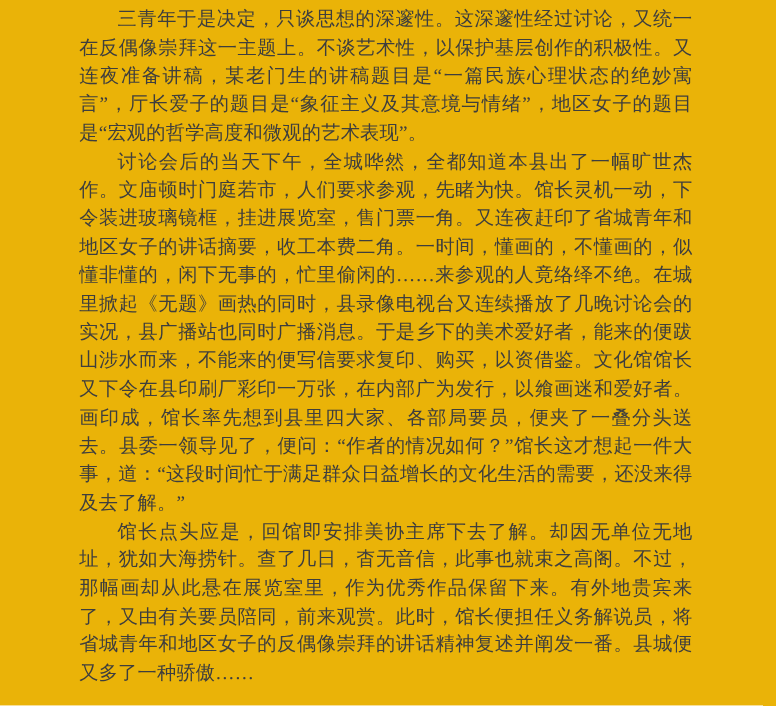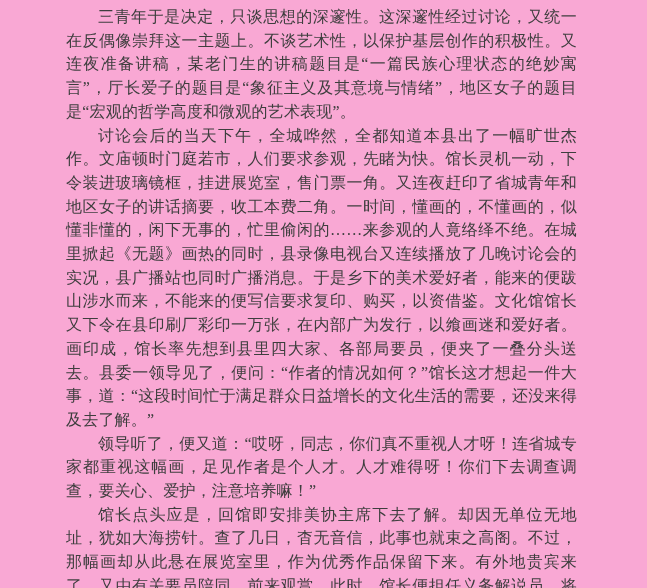--- a/index.html
+++ b/index.html
@@ -5,21 +5,21 @@
   html, body {
     margin: 0;
     padding: 0;
     background: #ffffff;
   }
   .book-page {
     position: relative;
     width: 647px;
     height: 588px;
     box-sizing: border-box;
-    background: #f9a8d4;
+    background: #eab308;
     padding: 5px 70px 0 66px;
     overflow: hidden;
   }
   .text-block {
     width: 100%;
   }
   .para {
     margin: 0;
     padding: 0;
     text-indent: 2em;
@@ -32,16 +32,15 @@
     word-break: break-all;
   }
 </style>
 </head>
 <body>
 
 <div class="book-page">
   <div class="text-block">
     <p class="para">三青年于是决定，只谈思想的深邃性。这深邃性经过讨论，又统一在反偶像崇拜这一主题上。不谈艺术性，以保护基层创作的积极性。又连夜准备讲稿，某老门生的讲稿题目是“一篇民族心理状态的绝妙寓言”，厅长爱子的题目是“象征主义及其意境与情绪”，地区女子的题目是“宏观的哲学高度和微观的艺术表现”。</p>
     <p class="para">讨论会后的当天下午，全城哗然，全都知道本县出了一幅旷世杰作。文庙顿时门庭若市，人们要求参观，先睹为快。馆长灵机一动，下令装进玻璃镜框，挂进展览室，售门票一角。又连夜赶印了省城青年和地区女子的讲话摘要，收工本费二角。一时间，懂画的，不懂画的，似懂非懂的，闲下无事的，忙里偷闲的……来参观的人竟络绎不绝。在城里掀起《无题》画热的同时，县录像电视台又连续播放了几晚讨论会的实况，县广播站也同时广播消息。于是乡下的美术爱好者，能来的便跋山涉水而来，不能来的便写信要求复印、购买，以资借鉴。文化馆馆长又下令在县印刷厂彩印一万张，在内部广为发行，以飨画迷和爱好者。画印成，馆长率先想到县里四大家、各部局要员，便夹了一叠分头送去。县委一领导见了，便问：“作者的情况如何？”馆长这才想起一件大事，道：“这段时间忙于满足群众日益增长的文化生活的需要，还没来得及去了解。”</p>
-    <p class="para">领导听了，便又道：“哎呀，同志，你们真不重视人才呀！连省城专家都重视这幅画，足见作者是个人才。人才难得呀！你们下去调查调查，要关心、爱护，注意培养嘛！”</p>
     <p class="para">馆长点头应是，回馆即安排美协主席下去了解。却因无单位无地址，犹如大海捞针。查了几日，杳无音信，此事也就束之高阁。不过，那幅画却从此悬在展览室里，作为优秀作品保留下来。有外地贵宾来了，又由有关要员陪同，前来观赏。此时，馆长便担任义务解说员，将省城青年和地区女子的反偶像崇拜的讲话精神复述并阐发一番。县城便又多了一种骄傲……</p>
   </div>
 </div>
 
 </body></html>

